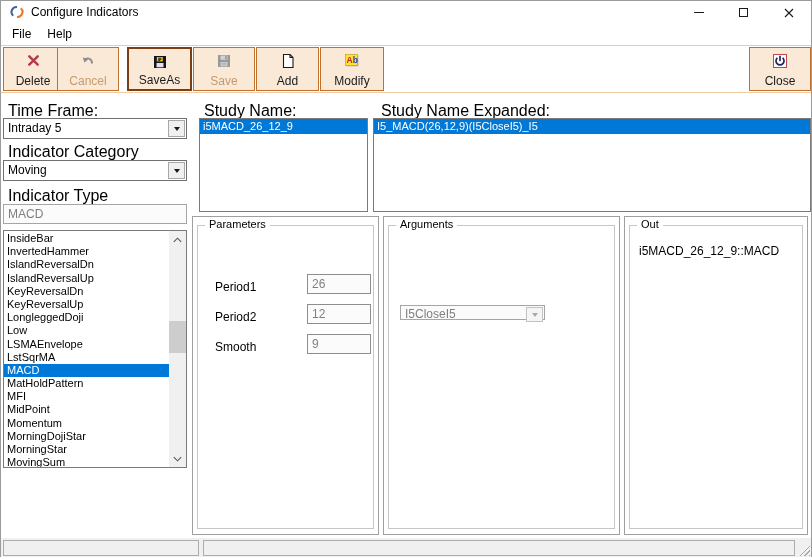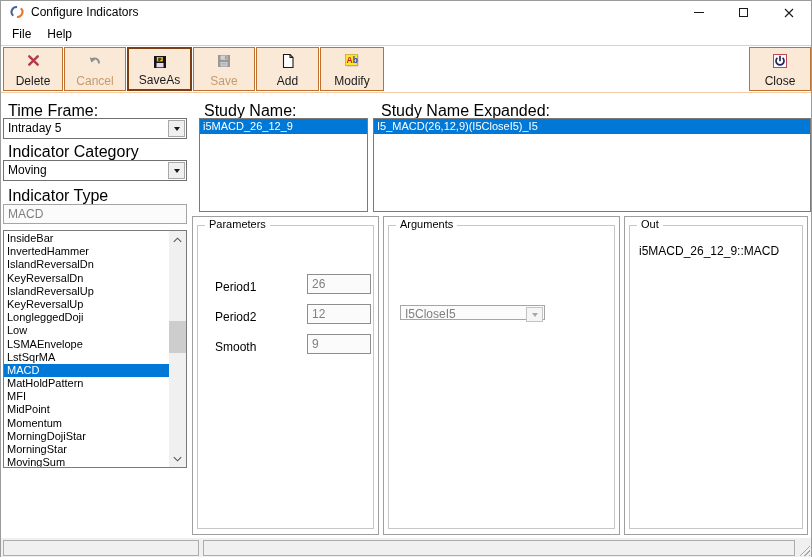--- a/index.html
+++ b/index.html
@@ -21,21 +21,21 @@
   .menu-item { padding:3px 8px; font-size:12px; }
 
   
   .toolbar { position:absolute; top:44px; left:0; right:0; height:48px; background:#fff; border-top:1px solid #F0CBA6; border-bottom:1px solid #F0CBA6; }
   .tb-btn { position:absolute; top:1px; height:44px; border:1px solid #C0712F; background:#FBE9D7; display:flex; flex-direction:column; align-items:center; justify-content:space-between; padding:4px 0 3px 0; }
   .tb-btn .tb-label { font-size:12px; line-height:12px; color:#1a1a1a; }
   .tb-btn.disabled .tb-label { color:#C79A6B; }
   .tb-btn.active { border:2px solid #7D3F12; }
   .tb-ico { height:17px; display:flex; align-items:center; justify-content:center; }
   .tb-delete { left:2px;  width:60px; }
-  .tb-cancel { left:63px; width:62px; }
+  .tb-cancel { left:56px; width:62px; }
   .tb-saveas { left:126px; width:65px; }
   .tb-save   { left:192px; width:62px; }
   .tb-add    { left:255px; width:63px; }
   .tb-modify { left:319px; width:64px; }
   .tb-close  { left:748px; width:62px; }
 
   
   .lbl { position:absolute; font-size:16px; white-space:nowrap; }
 
   
@@ -215,22 +215,22 @@
   </div>
 
   <div class="lbl" style="left:7px; top:186px;">Indicator Type</div>
   <div class="field-disabled" style="left:2px; top:203px; width:184px;">MACD</div>
 
   <div class="lb">
     <div class="lb-items">
       <div class="lb-item">InsideBar</div>
       <div class="lb-item">InvertedHammer</div>
       <div class="lb-item">IslandReversalDn</div>
+      <div class="lb-item">IslandReversalUp</div>
       <div class="lb-item">KeyReversalDn</div>
-      <div class="lb-item">IslandReversalUp</div>
       <div class="lb-item">KeyReversalUp</div>
       <div class="lb-item">LongleggedDoji</div>
       <div class="lb-item">Low</div>
       <div class="lb-item">LSMAEnvelope</div>
       <div class="lb-item">LstSqrMA</div>
       <div class="lb-item sel">MACD</div>
       <div class="lb-item">MatHoldPattern</div>
       <div class="lb-item">MFI</div>
       <div class="lb-item">MidPoint</div>
       <div class="lb-item">Momentum</div>

